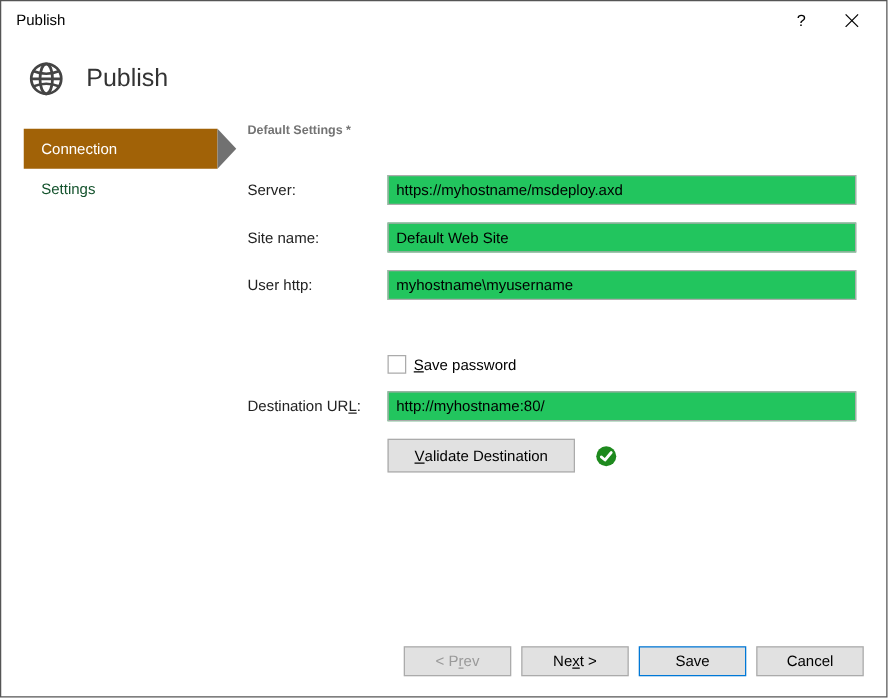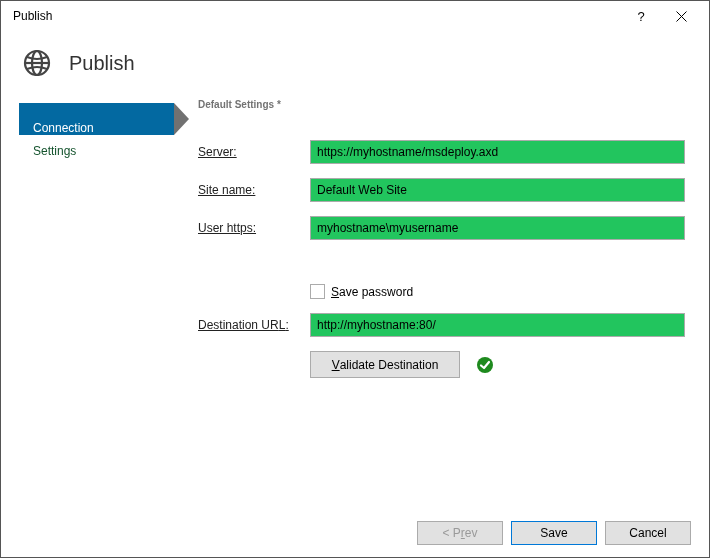--- a/index.html
+++ b/index.html
@@ -11,45 +11,45 @@
   .help-q { font-family: "Segoe UI", sans-serif; font-size: 14px; }
   .close-x svg { width: 11px; height: 11px; }
 
   .header { display: flex; align-items: center; padding: 18px 0 18px 22px; }
   .globe-icon { width: 28px; height: 28px; margin-right: 18px; }
   .header-title { font-size: 20px; font-weight: 300; color: #333; }
 
   .body { display: flex; padding: 0 0 0 18px; }
   .nav { width: 155px; padding-top: 8px; }
   .nav-item { height: 32px; display: flex; align-items: center; padding-left: 14px; font-size: 12px; position: relative; }
-  .nav-item.active { background: #0369a1; color: #fff; align-items: flex-end; }
+  .nav-item.active { background: #a16207; color: #fff; }
   .nav-item.active::after {
     content: ""; position: absolute; right: -15px; top: 0;
     border-top: 16px solid transparent; border-bottom: 16px solid transparent;
     border-left: 15px solid #717171;
   }
   .nav-item.disabled { color: #14532d; }
 
   .form { flex: 1; padding: 4px 24px 0 24px; }
   .section-title { font-size: 10px; font-weight: 700; color: #737373; margin-bottom: 30px; }
   .row { display: flex; align-items: center; margin-bottom: 14px; }
-  .row label { width: 112px; font-size: 12px; color: #222; text-decoration: underline; }
+  .row label { width: 112px; font-size: 12px; color: #222; }
   .row input[type=text], .row input[type=password] {
     flex: 1; height: 24px; border: 1px solid #ababab; padding: 0 6px;
     font-size: 12px; background: #22c55e; outline: none;
   }
   .row input.focused { border-color: #0078d7; }
   .check-row { padding-left: 112px; display: flex; align-items: center; margin-bottom: 14px; margin-top: 44px; }
   .check-row .chk { width: 15px; height: 15px; border: 1px solid #ababab; margin-right: 6px; background: #fff; }
   .check-row .chk-label { font-size: 12px; }
   .validate-row { padding-left: 112px; display: flex; align-items: center; margin-top: 8px; }
   .validate-btn { width: 150px; height: 27px; border: 1px solid #ababab; background: #e1e1e1; font-size: 12px; display: flex; align-items: center; justify-content: center; }
   .check-icon { margin-left: 16px; width: 18px; height: 18px; }
 
-  .footer { position: absolute; bottom: 12px; left: 0; right: 0; height: 56px; display: flex; align-items: flex-end; justify-content: flex-end; padding-right: 18px; gap: 8px; margin-left: 20px; }
+  .footer { position: absolute; bottom: 0; left: 0; right: 0; height: 56px; display: flex; align-items: center; justify-content: flex-end; padding-right: 18px; gap: 8px; margin-left: 20px; }
   .footer button { width: 86px; height: 24px; border: 1px solid #ababab; background: #e1e1e1; font-size: 12px; }
   .footer button.disabled { color: #9a9a9a; }
   .footer button.primary { border-color: #0078d7; }
 
   .ul { text-decoration: underline; }
 </style>
 </head>
 <body>
 
 <div class="titlebar">
@@ -91,21 +91,21 @@
       <label>Server:</label>
       <input type="text" value="https://myhostname/msdeploy.axd" style="">
     </div>
 
     <div class="row">
       <label>Site name:</label>
       <input type="text" value="Default Web Site" style="">
     </div>
 
     <div class="row">
-      <label>User https:</label>
+      <label>User http:</label>
       <input type="text" value="myhostname\myusername" style="">
     </div>
 
 
     <div class="check-row">
       <div class="chk"></div>
       <span class="chk-label"><span></span><span class="ul">S</span><span>ave password</span></span>
     </div>
 
     <div class="row">
@@ -122,15 +122,16 @@
       <svg class="check-icon" viewBox="0 0 18 18">
         <circle cx="9" cy="9" r="8" fill="#1e8a1e"></circle>
         <path d="M5 9.5 L8 12 L13 6" fill="none" stroke="#fff" stroke-width="2.2" stroke-linecap="round" stroke-linejoin="round"></path>
       </svg>
     </div>
   </div>
 </div>
 
 <div class="footer">
   <button class="disabled"><span>&lt; P</span><span class="ul">r</span><span>ev</span></button>
+  <button><span>Ne</span><span class="ul">x</span><span>t &gt;</span></button>
   <button class="primary">Save</button>
   <button>Cancel</button>
 </div>
 
 </body></html>

